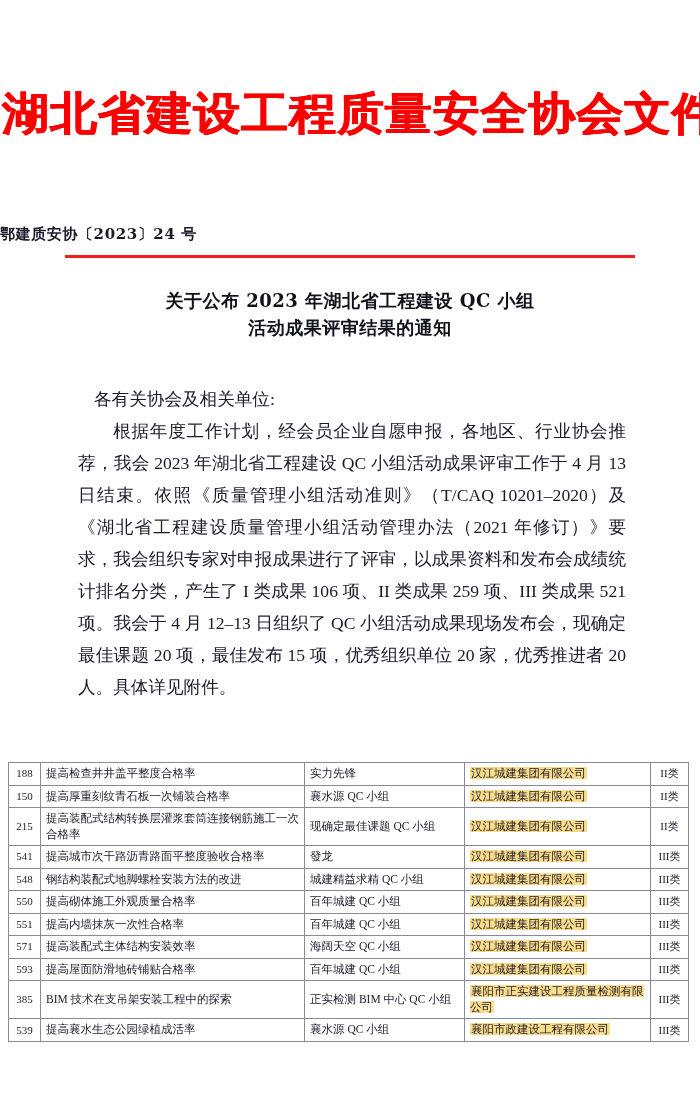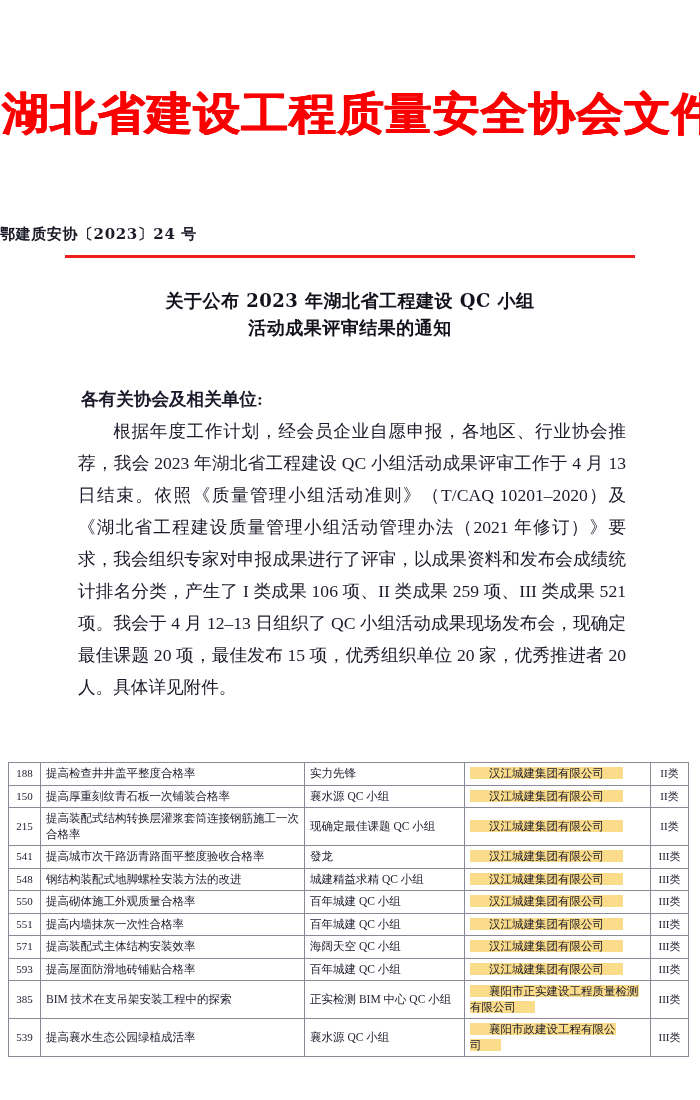--- a/index.html
+++ b/index.html
@@ -70,21 +70,21 @@
 
   
   .body-block {
     position: absolute;
     top: 383px; left: 78px; width: 548px;
     color: #1a1a2a;
     font-size: 17.6px;
     line-height: 32px;
     font-family: "Liberation Serif", "DejaVu Serif", serif;
   }
-  .salutation { margin: 0 0 0 3px; font-weight: bold; }
+  .salutation { margin: 0 0 0 16px; }
   .body-para {
     margin: 0;
     text-align: justify;
     text-justify: inter-ideograph;
     text-indent: 2em;
   }
 
   
   .result-table {
     position: absolute;
@@ -103,21 +103,21 @@
     line-height: 1.35;
   }
   .col-id    { width: 32px;  text-align: center; font-size: 11px; }
   .col-topic { width: 264px; }
   .col-team  { width: 160px; }
   .col-org   { width: 186px; }
   .col-cat   { width: 38px;  text-align: center; font-size: 11px; white-space: nowrap; }
 
   .hl {
     background: #fbdc8a;
-    padding: 0 19px;
+    padding: 0 1px;
   }
 </style>
 </head>
 <body>
 
 <div class="page">
 
   <div class="letterhead">
     <span class="letterhead-title">湖北省建设工程质量安全协会文件</span>
   </div>

